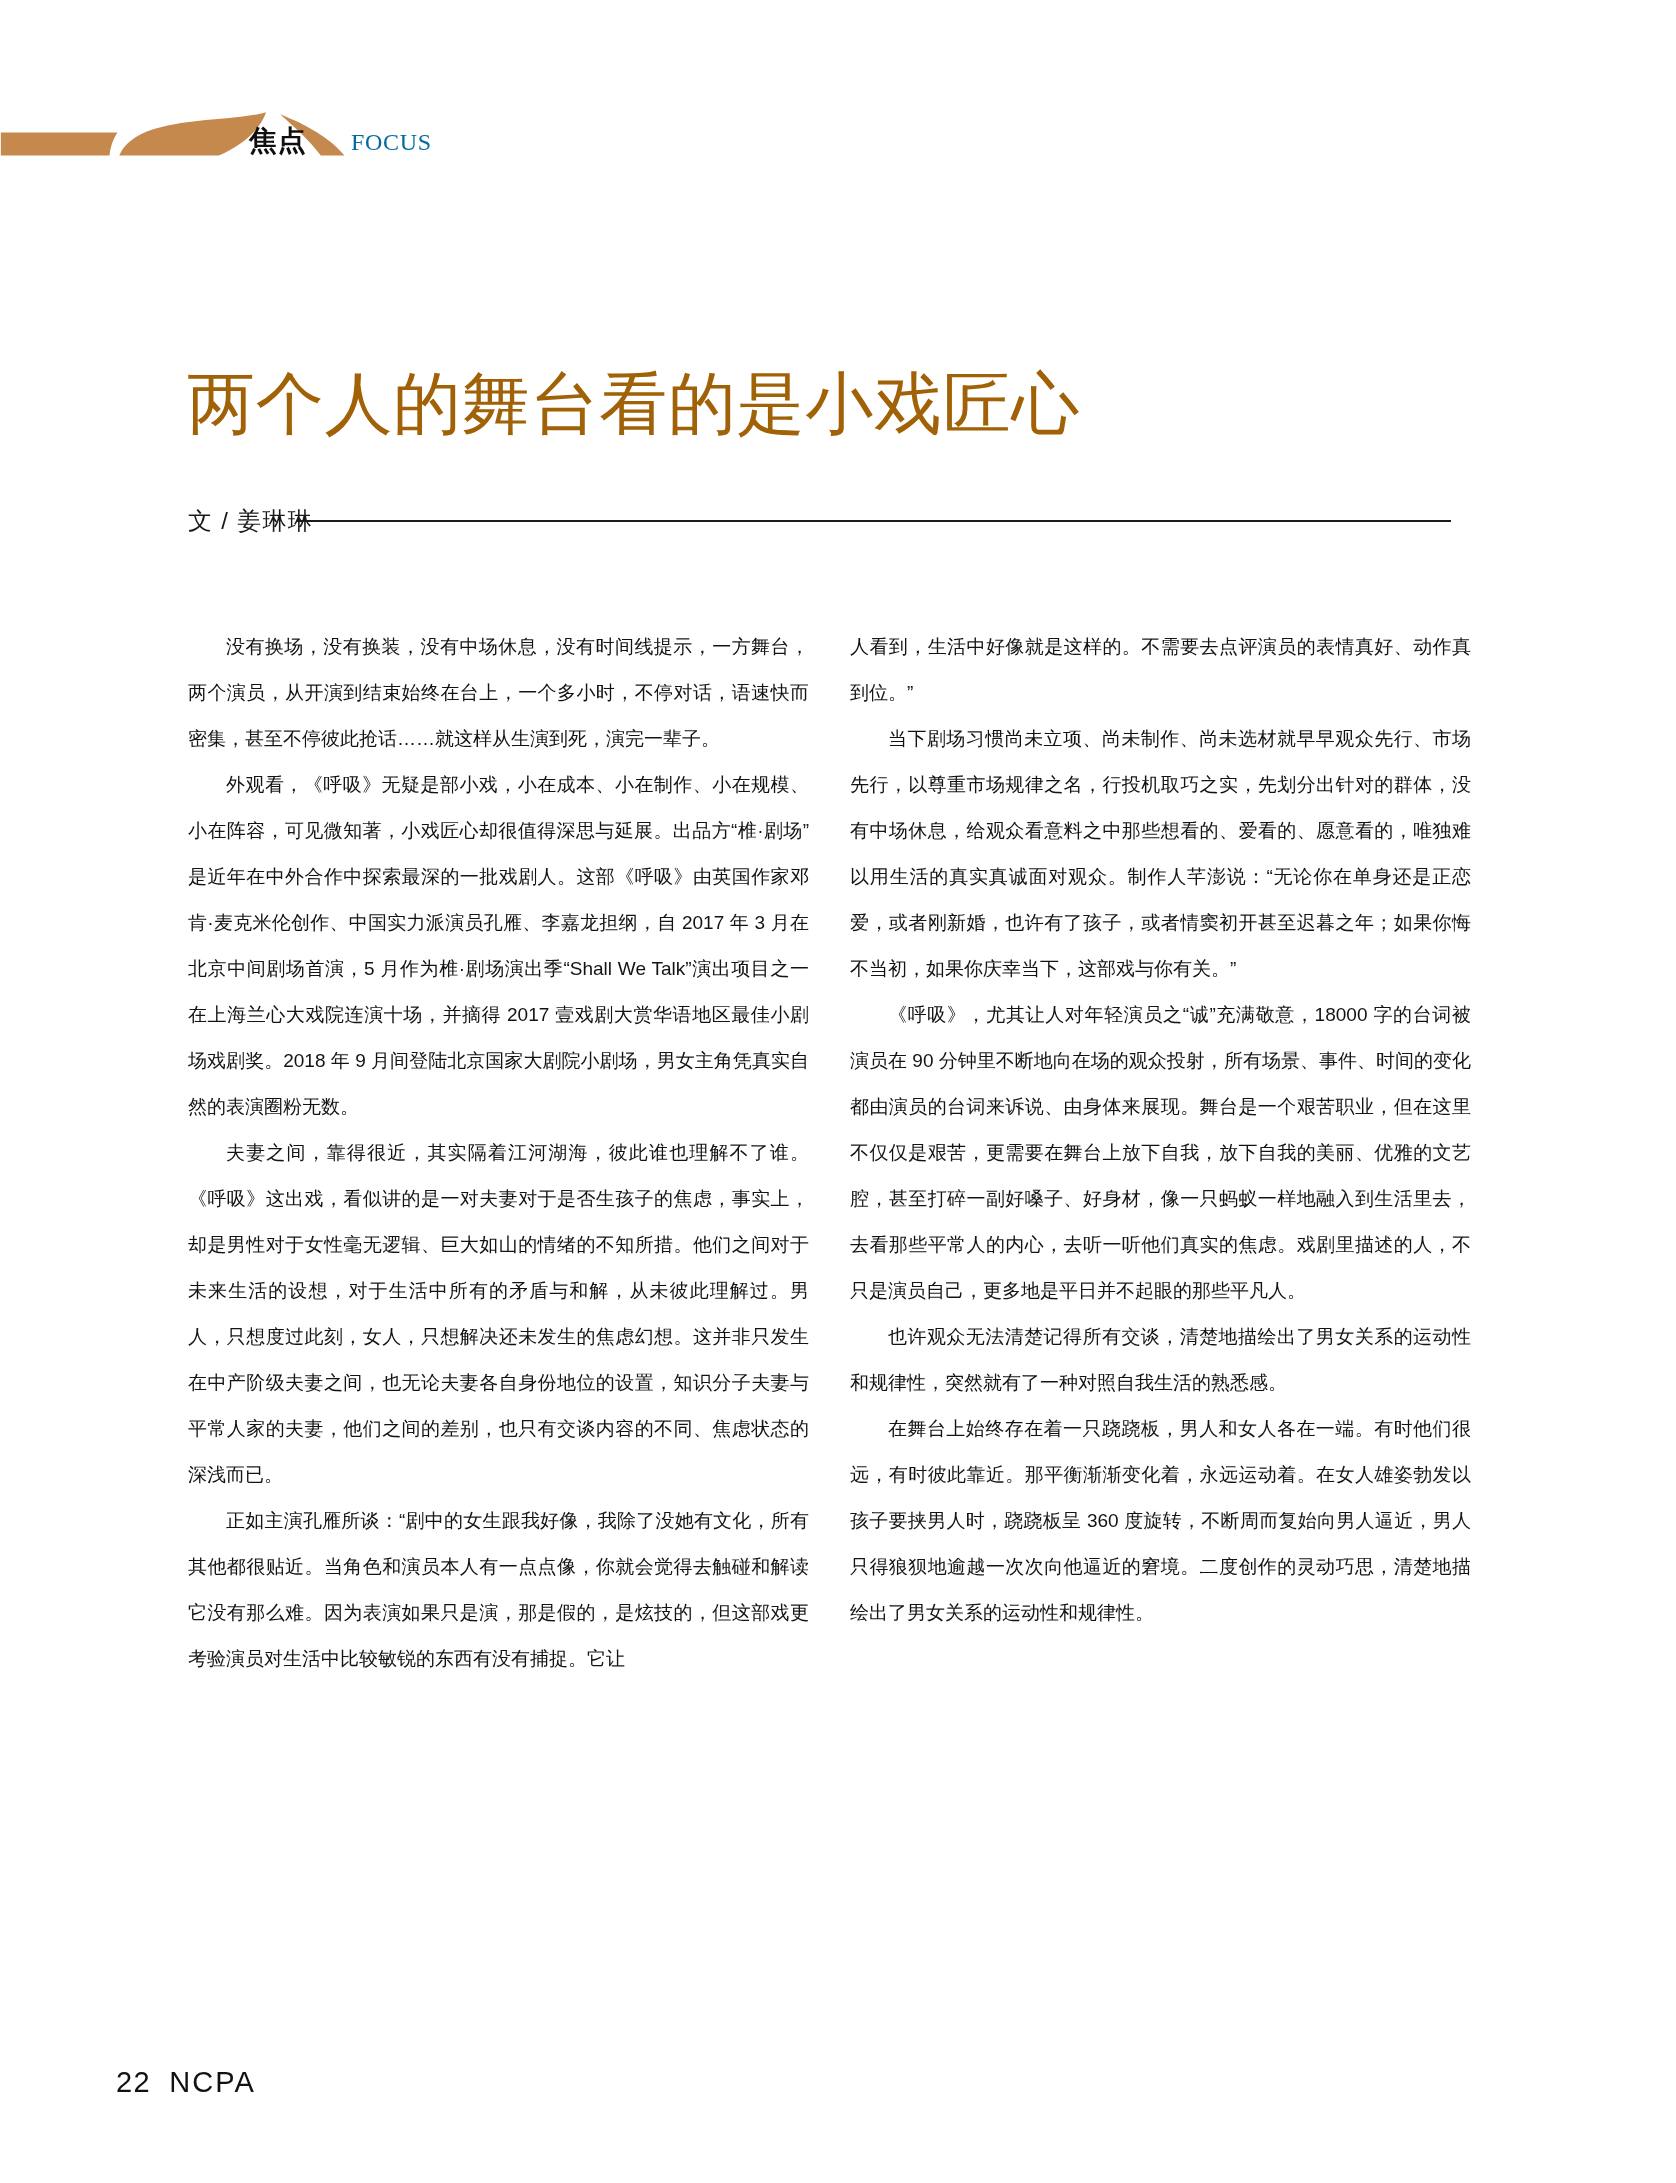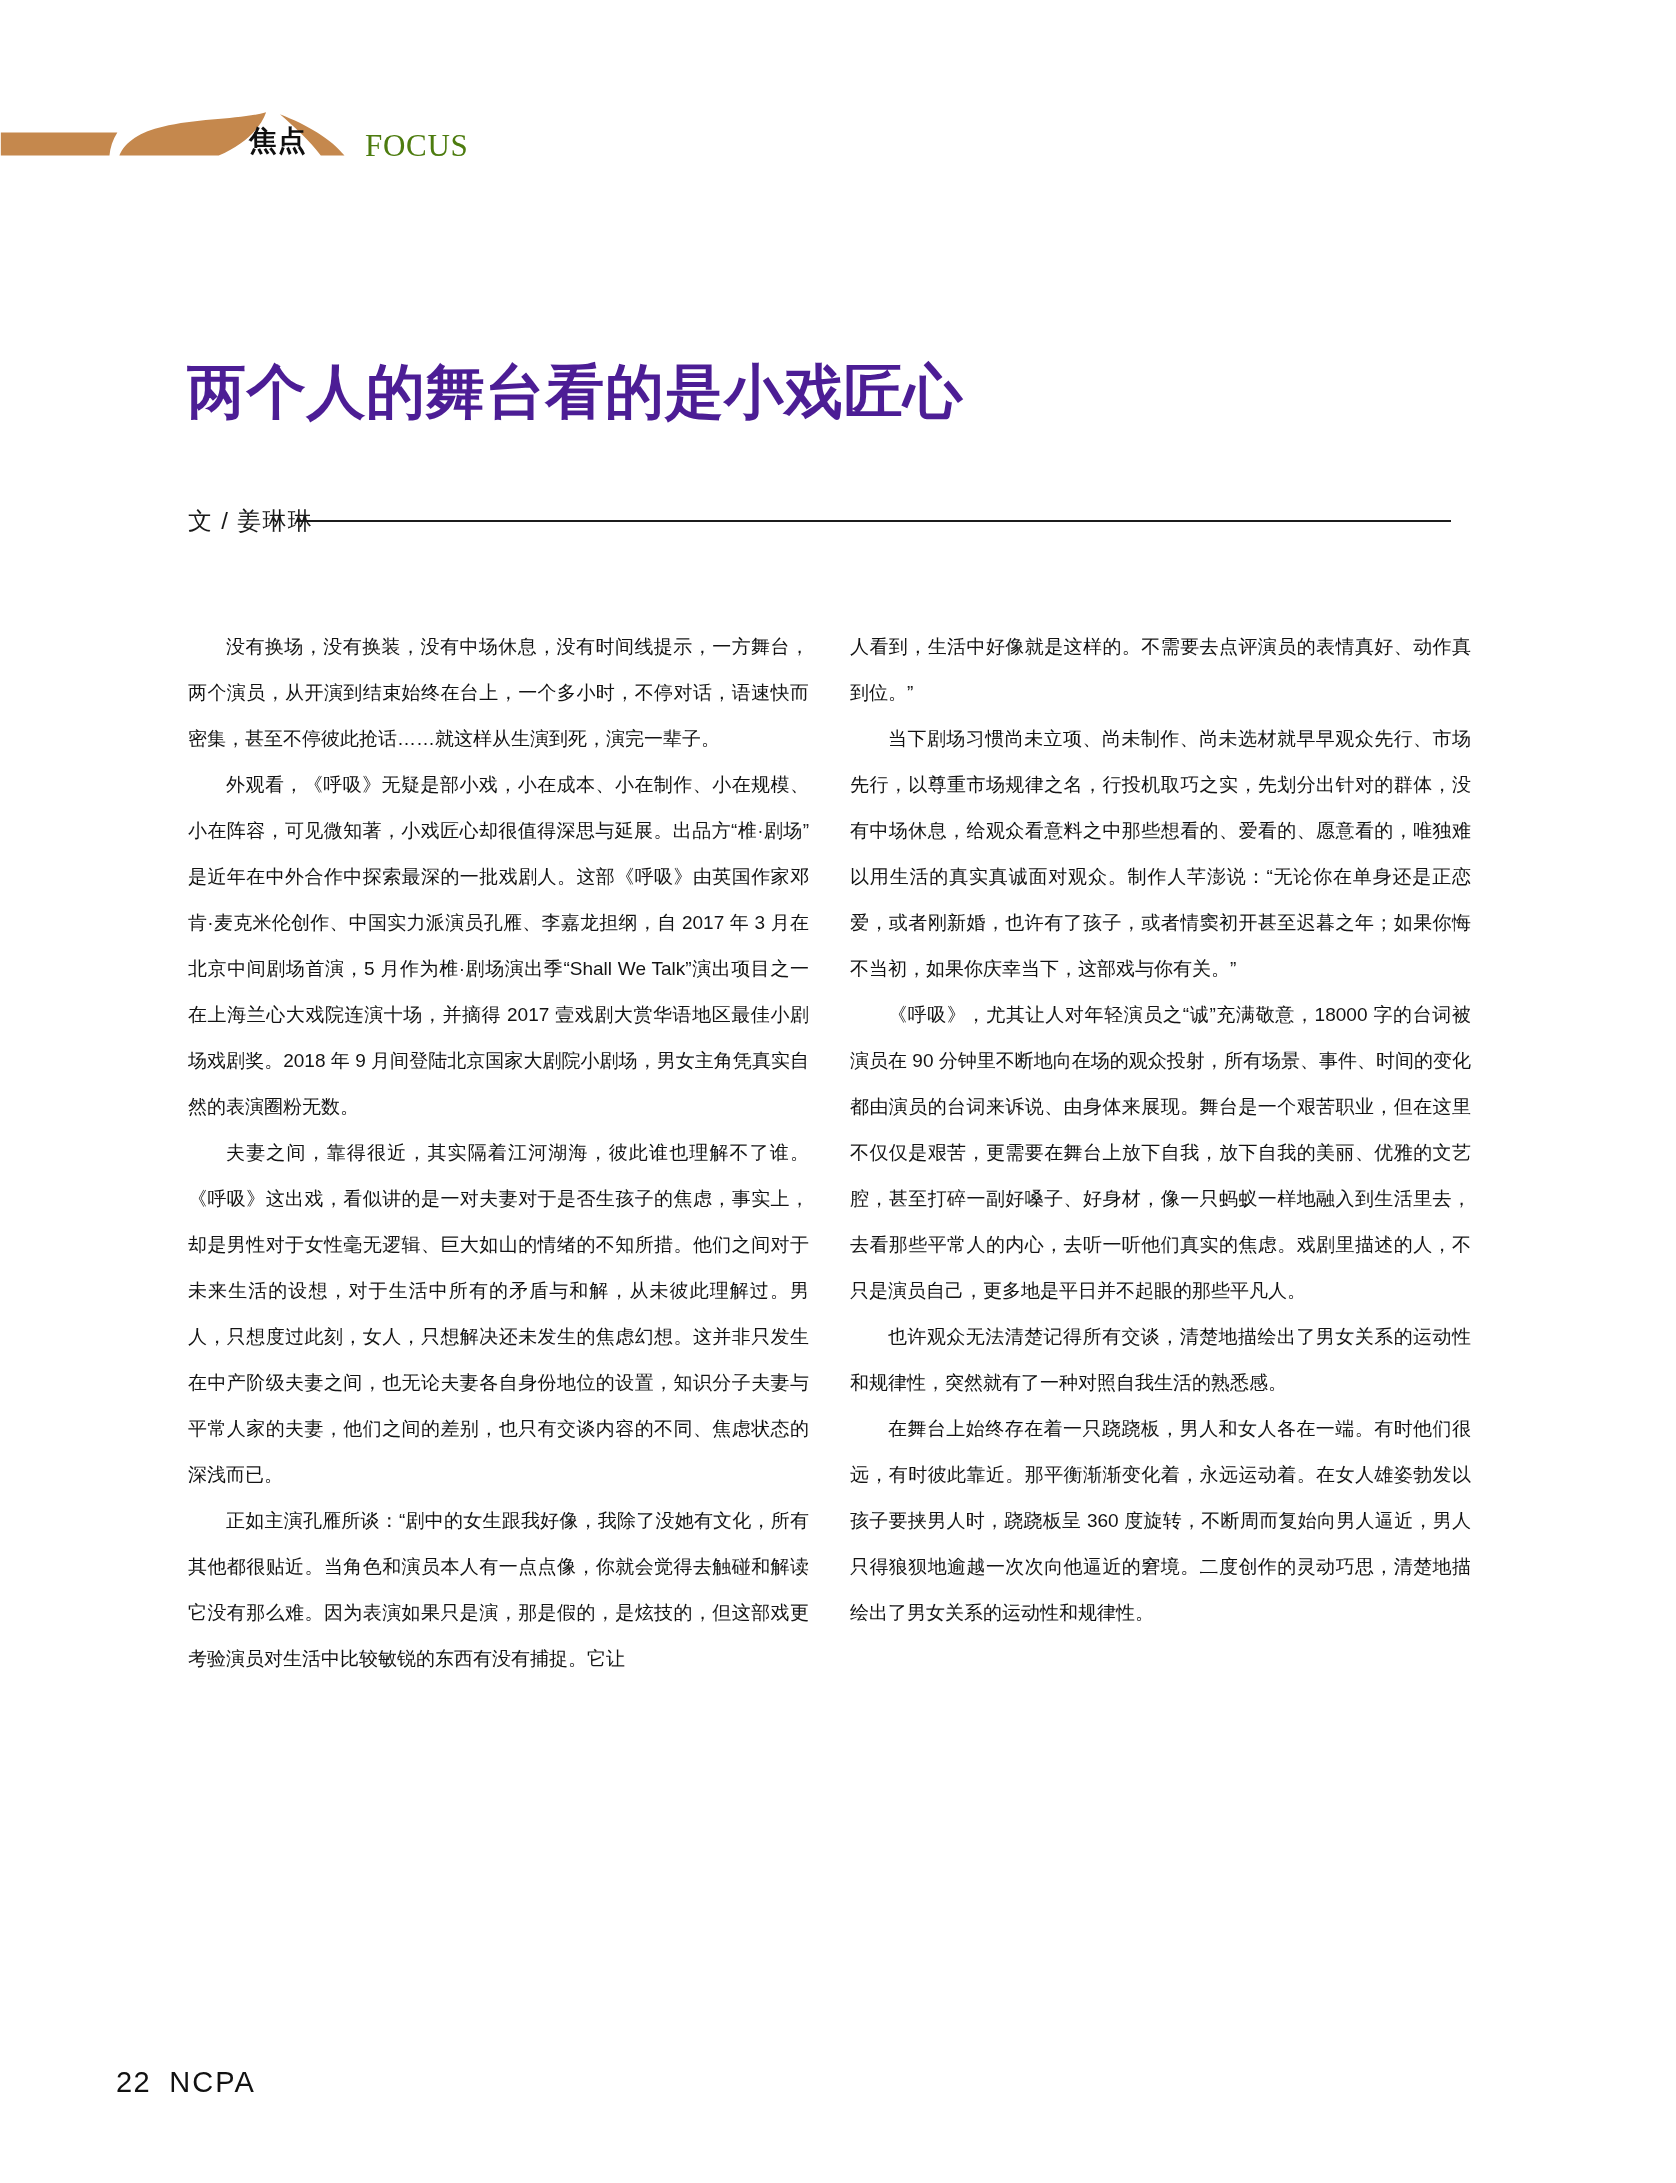--- a/index.html
+++ b/index.html
@@ -14,31 +14,31 @@
   }
   
   .header-graphic{position:absolute;left:0;top:99px;width:502px;height:79px;}
   .section-label-cn{
     position:absolute;left:249px;top:127px;
     font-size:28px;font-weight:700;letter-spacing:0.7px;
     font-family:"Liberation Sans", sans-serif;color:#0f0f0f;
     line-height:1;
   }
   .section-label-en{
-    position:absolute;left:365px;top:130px;
-    font-size:31px;font-weight:400;letter-spacing:0.7px;
-    font-family:"Liberation Serif", serif;color:#4d7c0f;
+    position:absolute;left:351px;top:130px;
+    font-size:24px;font-weight:400;letter-spacing:0.7px;
+    font-family:"Liberation Serif", serif;color:#0369a1;
     line-height:1;
   }
   
   .article-title{
     position:absolute;left:187px;top:316px;width:1320px;
     font-family:"Liberation Serif", serif;
-    font-size:59px;font-weight:700;letter-spacing:0.7px;
-    line-height:1.25;color:#4c1d95;white-space:nowrap;
+    font-size:68px;font-weight:400;letter-spacing:0.7px;
+    line-height:1.25;color:#a16207;white-space:nowrap;
   }
   .byline{
     position:absolute;left:188px;top:509px;
     font-size:24px;font-weight:500;letter-spacing:1.3px;
     color:#191919;line-height:1;
   }
   .byline-rule{
     position:absolute;left:297px;top:520px;width:1154px;height:2px;
     background:#1c1c1c;
   }

